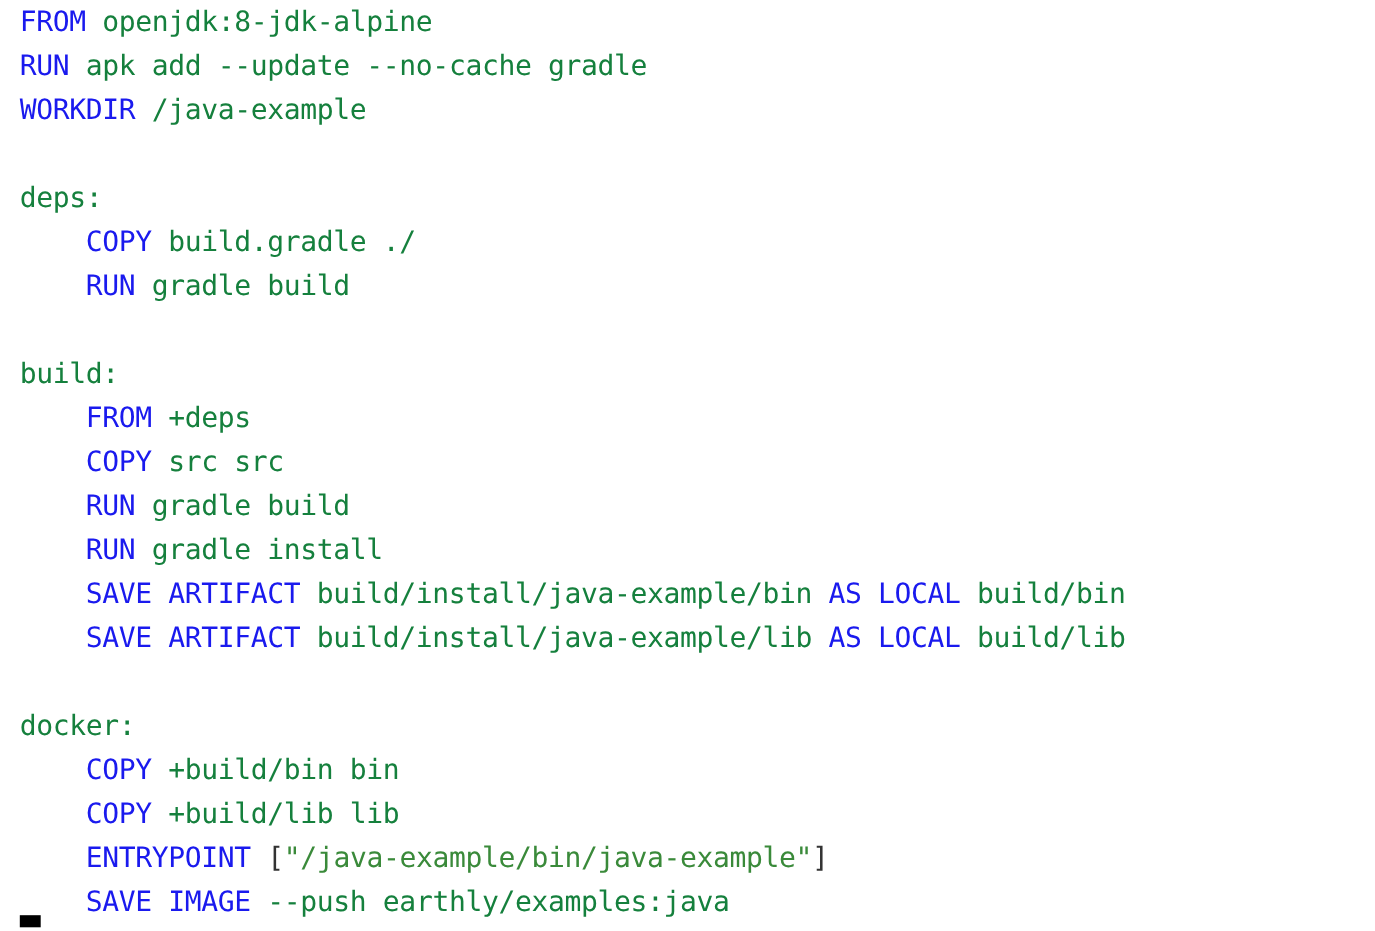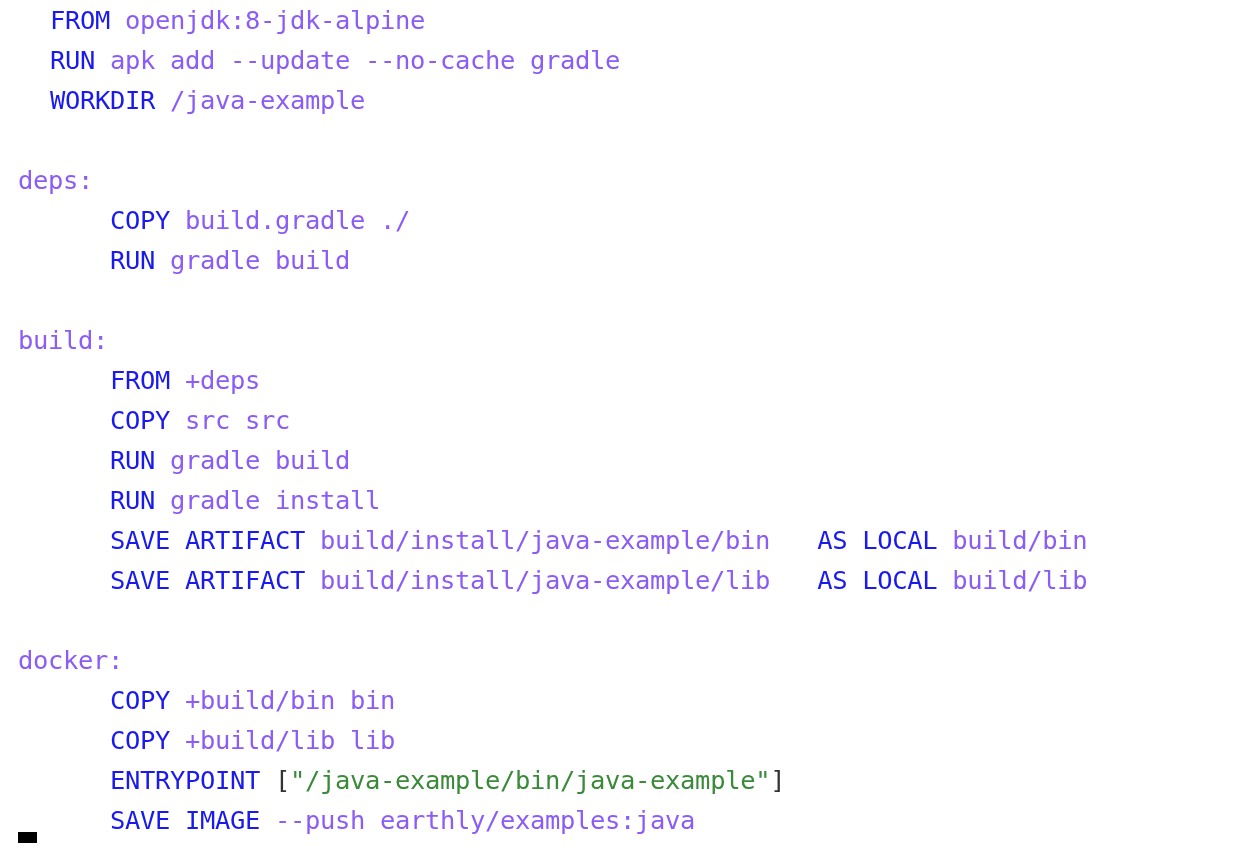--- a/index.html
+++ b/index.html
@@ -37,22 +37,22 @@
   .code-line {
     height: 40px;
     white-space: pre;
     display: block;
   }
 
   .code-line.blank {
     height: 40px;
   }
 
-  .tok-kw   { color: #1a1aee; margin-left: 32px; }
-  .tok-text { color: #8b5cf6; }
+  .tok-kw   { color: #1a1aee; }
+  .tok-text { color: #15803d; }
   .tok-str  { color: #3a8a3a; }
   .tok-punct{ color: #333333; }
 
   #cursor-block {
     position: absolute;
     left: 18px;
     top: 832px;
     width: 19px;
     height: 11px;
     background: #000000;

